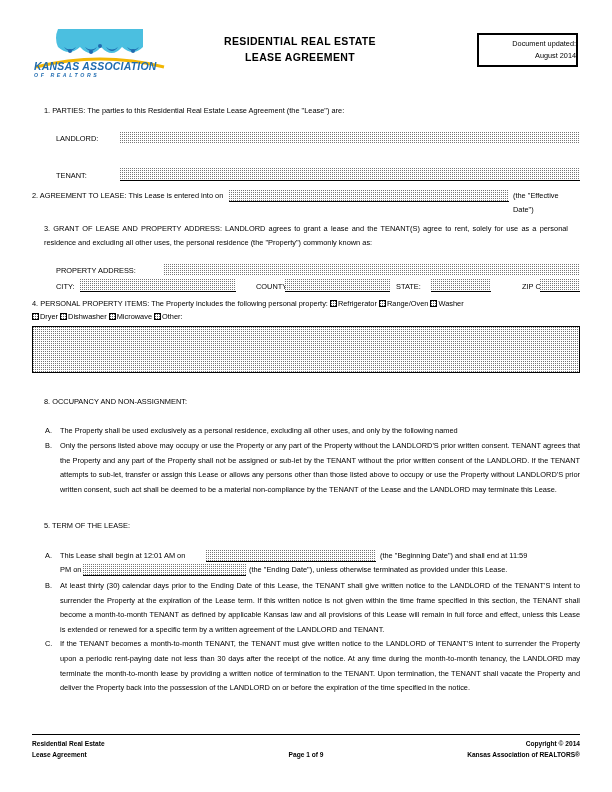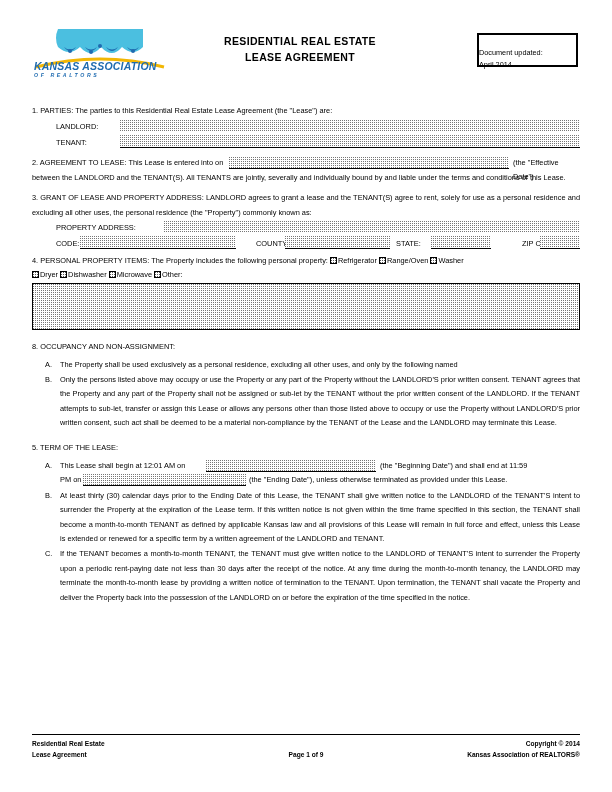--- a/index.html
+++ b/index.html
@@ -89,38 +89,38 @@
   }
 
   #doc-updated {
     position: absolute;
     left: 477px;
     top: 33px;
     width: 101px;
     height: 34px;
     border: 2px solid #000000;
     box-sizing: border-box;
-    text-align: left;
+    text-align: right;
     font-size: 7.3px;
     line-height: 12px;
-    padding-top: 12px;
+    padding-top: 3px;
   }
 
   
   #content {
     position: absolute;
     left: 32px;
     top: 104px;
     width: 548px;
     font-size: 7.4px;
     line-height: 14.6px;
   }
   .para {
     text-align: justify;
-    margin: 0;
+    margin: 12px;
   }
   .sec-head { margin-top: 0; }
   .gap6 { height: 6px; }
   .gap10 { height: 10px; }
   .gap3 { height: 3px; }
 
   .indent-a {
     position: relative;
     padding-left: 28px;
     text-align: justify;
@@ -191,58 +191,57 @@
       </svg>
     </div>
 
     <div id="doc-title">
       <div>RESIDENTIAL REAL ESTATE</div>
       <div>LEASE AGREEMENT</div>
     </div>
 
     <div id="doc-updated">
       <div>Document updated:</div>
-      <div>April 2014</div>
+      <div>August 2014</div>
     </div>
   </div>
 
   <div id="content">
 
     <p class="para sec-head">1. PARTIES: The parties to this Residential Real Estate Lease Agreement (the "Lease") are:</p>
 
     <div class="lbl-row" style="height:15px;">
       <span class="lbl" style="left:24px; top:1px;text-align:right;">LANDLORD:</span>
       <span class="field noline" style="position:absolute; left:88px; top:1px; width:460px; height:11px;"></span>
     </div>
 
-    <div class="lbl-row" style="height:16px;">
+    <div class="lbl-row" style="height:16px;margin-top:21px;">
       <span class="lbl" style="left:24px; top:2px;">TENANT:</span>
       <span class="field under" style="position:absolute; left:88px; top:1px; width:460px; height:12px;"></span>
     </div>
 
     <div class="gap6"></div>
 
     <div style="position:relative; height:15px;">
       <span>2. AGREEMENT TO LEASE: This Lease is entered into on</span>
       <span class="field under" style="position:absolute; left:197px; top:1px; width:280px; height:11px;"></span>
       <span style="position:absolute; left:481px; top:0px;">(the "Effective Date")</span>
     </div>
-    <p class="para">between the LANDLORD and the TENANT(S). All TENANTS are jointly, severally and individually bound by and liable under the terms and conditions of this Lease.</p>
 
     <div class="gap6"></div>
 
     <p class="para">3. GRANT OF LEASE AND PROPERTY ADDRESS: LANDLORD agrees to grant a lease and the TENANT(S) agree to rent, solely for use as a personal residence and excluding all other uses, the personal residence (the "Property") commonly known as:</p>
 
     <div class="lbl-row" style="height:15px;">
       <span class="lbl" style="left:24px; top:1px;text-align:right;">PROPERTY ADDRESS:</span>
       <span class="field noline" style="position:absolute; left:132px; top:1px; width:416px; height:11px;"></span>
     </div>
 
     <div class="lbl-row" style="height:16px;">
-      <span class="lbl" style="left:24px; top:2px;">CODE:</span>
+      <span class="lbl" style="left:24px; top:2px;">CITY:</span>
       <span class="field under" style="position:absolute; left:48px; top:1px; width:156px; height:12px;"></span>
 
       <span class="lbl" style="left:224px; top:2px;">COUNTY:</span>
       <span class="field under" style="position:absolute; left:253px; top:1px; width:105px; height:12px;"></span>
 
       <span class="lbl" style="left:364px; top:2px;">STATE:</span>
       <span class="field under" style="position:absolute; left:399px; top:1px; width:60px; height:12px;"></span>
 
       <span class="lbl" style="left:464px; top:2px;margin-left:26px;">ZIP CODE:</span>
       <span class="field under" style="position:absolute; left:508px; top:1px; width:40px; height:12px;"></span>

